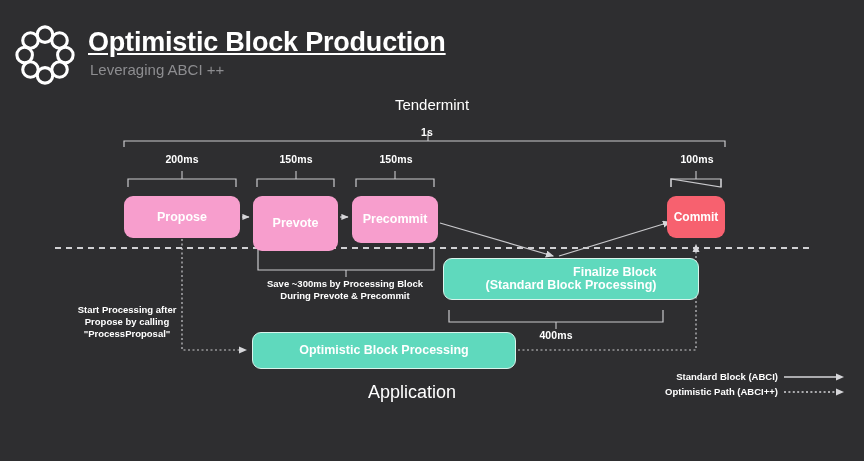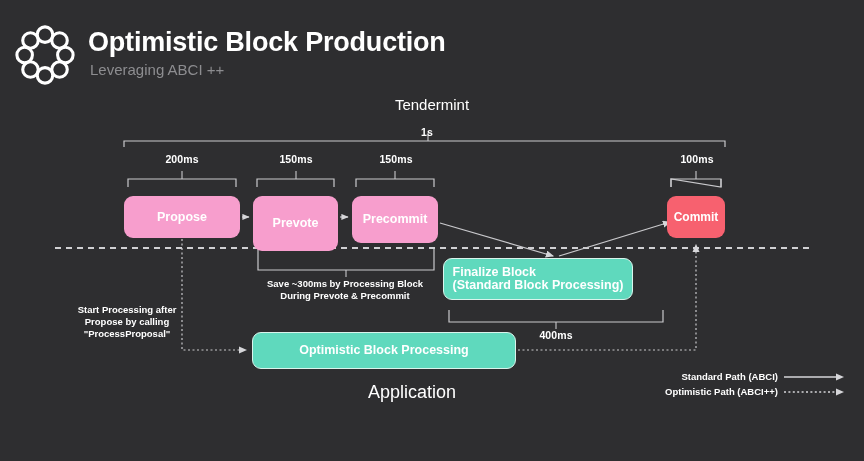--- a/index.html
+++ b/index.html
@@ -11,21 +11,21 @@
     position:relative;
   }
   #stage{position:absolute;left:0;top:0;width:864px;height:461px;background:#2e2e30;}
 
   
   #header{position:absolute;left:0;top:0;width:864px;height:95px;}
   #logo{position:absolute;left:14px;top:24px;width:62px;height:62px;}
   #title{
     position:absolute;left:88px;top:27px;
     font-size:27px;font-weight:bold;letter-spacing:-0.2px;
-    color:#ffffff;white-space:nowrap;
+    color:#ffffff;white-space:nowrap;text-decoration:underline;
   }
   #subtitle{
     position:absolute;left:90px;top:61px;
     font-size:15px;color:#8d8d90;white-space:nowrap;
   }
   .lbl{position:absolute;color:#ffffff;white-space:nowrap;}
   .ctr{transform:translateX(-50%);text-align:left;}
 
   
   #tendermint-label{
@@ -51,36 +51,36 @@
   }
   #ann-start{
     left:127px;top:304px;font-size:9.5px;font-weight:bold;line-height:12px;
     text-align:center;transform:translateX(-50%);
   }
 
   
   .node{
     position:absolute;
     display:flex;align-items:center;justify-content:center;
-    text-align:left;
+    text-align:right;
     font-weight:bold;
     color:#ffffff;
     box-sizing:border-box;
     border-radius:9px;
     line-height:13px;
   }
   .node.pink{background:#f79ecd;font-size:12.5px;}
   .node.red {background:#f7616f;font-size:12px;}
   .node.teal{background:#5fd9bd;font-size:12.5px;border:1px solid #d9f4ec;}
 
   #box-propose   {left:124px;top:196px;width:116px;height:42px;}
   #box-prevote   {left:253px;top:196px;width:85px;height:55px;}
   #box-precommit {left:352px;top:196px;width:86px;height:47px;}
   #box-commit    {left:667px;top:196px;width:58px;height:42px;}
-  #box-finalize  {left:443px;top:258px;width:190px;height:42px;}
+  #box-finalize  {left:443px;top:258px;width:256px;height:42px;}
   #box-optimistic{left:252px;top:332px;width:264px;height:37px;}
 
   
   #legend{position:absolute;left:636px;top:369px;width:210px;}
   .legend-row{
     display:flex;align-items:center;justify-content:flex-end;
     height:15px;font-size:9.5px;font-weight:bold;color:#ffffff;
   }
   .legend-text{white-space:nowrap;margin-right:6px;}
   .legend-art{width:62px;height:10px;}
@@ -188,21 +188,21 @@
     <div>
       <div>Finalize Block</div>
       <div>(Standard Block Processing)</div>
     </div>
   </div>
 
   <div class="node teal" id="box-optimistic">Optimistic Block Processing</div>
 
   <div id="legend">
     <div class="legend-row">
-      <span class="legend-text">Standard Path (ABCI)</span>
+      <span class="legend-text">Standard Block (ABCI)</span>
       <svg class="legend-art" viewBox="0 0 62 10">
         <line x1="0" y1="5" x2="53" y2="5" stroke="#d6d6d9" stroke-width="1.3"></line>
         <path d="M52,1.6 L60,5 L52,8.4 z" fill="#d6d6d9"></path>
       </svg>
     </div>
     <div class="legend-row">
       <span class="legend-text">Optimistic Path (ABCI++)</span>
       <svg class="legend-art" viewBox="0 0 62 10">
         <line x1="0" y1="5" x2="53" y2="5" stroke="#d6d6d9" stroke-width="1.3" stroke-dasharray="2,2.4"></line>
         <path d="M52,1.6 L60,5 L52,8.4 z" fill="#d6d6d9"></path>

